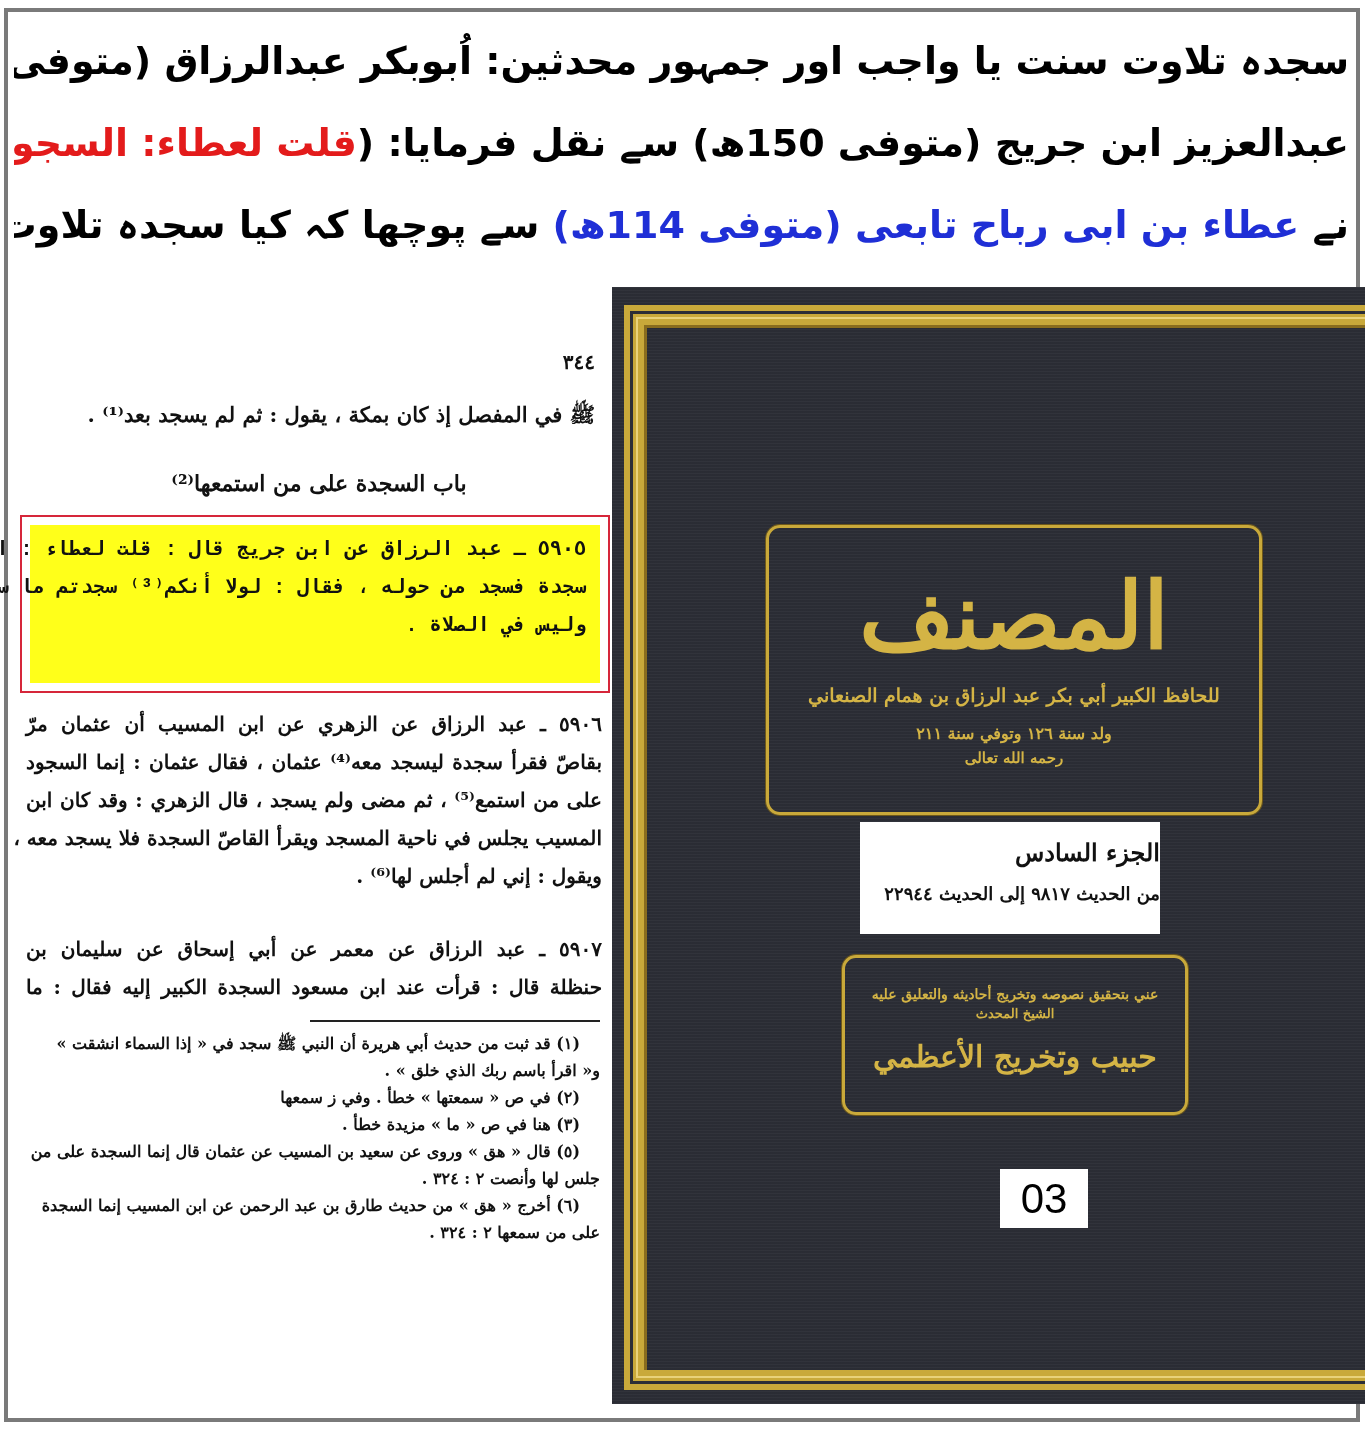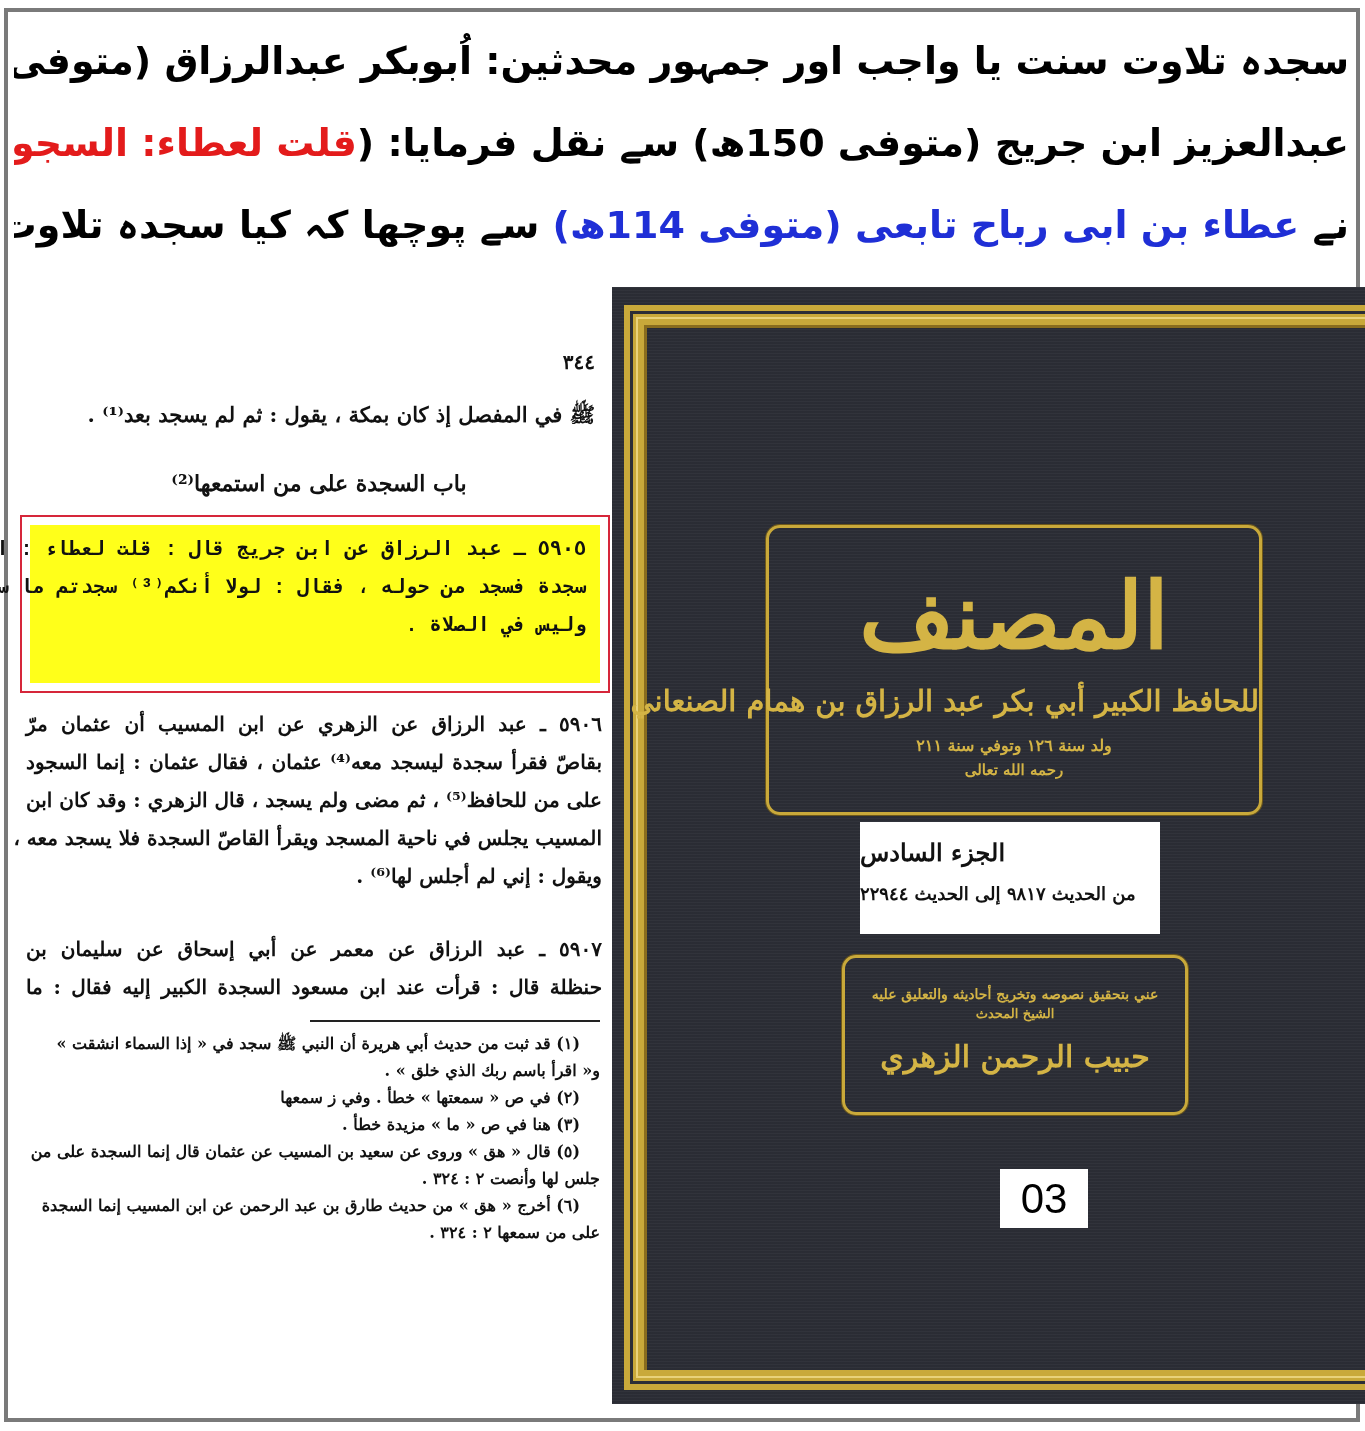--- a/index.html
+++ b/index.html
@@ -78,27 +78,27 @@
     }
 
     .title-panel {
       position: absolute; left: 154px; top: 238px; width: 496px; height: 290px;
       border: 3px solid #c9a93a; border-radius: 14px;
       box-shadow: 0 0 0 1px #6e581a;
       color: #d4b445; direction: rtl; text-align: center;
       font-family: "DejaVu Serif", serif;
     }
     .title-main { margin-top: 38px; font-size: 92px; font-weight: bold; line-height: 100px; letter-spacing: 2px; }
-    .author { margin-top: 18px; font-size: 29px; font-weight: bold; white-space: nowrap; }
+    .author { margin-top: 18px; font-size: 19px; font-weight: bold; white-space: nowrap; }
     .dates { margin-top: 18px; font-size: 16px; font-weight: bold; }
     .rahimahu { margin-top: 6px; font-size: 15px; font-weight: bold; }
 
     .volume-label {
       position: absolute; left: 248px; top: 535px; width: 300px; height: 112px;
-      background: #fff; color: #111; direction: rtl; text-align: left;
+      background: #fff; color: #111; direction: rtl; text-align: right;
       font-family: "DejaVu Serif", serif; font-weight: bold;
     }
     .volume-title { margin-top: 16px; font-size: 24px; }
     .volume-range { margin-top: 16px; font-size: 18px; white-space: nowrap; }
 
     .editor-panel {
       position: absolute; left: 230px; top: 668px; width: 346px; height: 160px;
       border: 3px solid #c9a93a; border-radius: 14px;
       box-shadow: 0 0 0 1px #6e581a;
       color: #d4b445; direction: rtl; text-align: center;
@@ -134,21 +134,21 @@
     <div class="highlight-inner">
       <span class="hl">٥٩٠٥ ـ عبد الرزاق عن ابن جريج قال : قلت لعطاء : السجود</span>
       <span class="hl">سجدة فسجد من حوله ، فقال : لولا أنكم⁽³⁾ سجدتم ما سجدت ،</span>
       <span class="hl last">وليس في الصلاة .</span>
     </div>
   </div>
 
   <div class="hadith h5906">
     <span class="hl">٥٩٠٦ ـ عبد الرزاق عن الزهري عن ابن المسيب أن عثمان مرّ</span>
     <span class="hl">بقاصّ فقرأ سجدة ليسجد معه⁽⁴⁾ عثمان ، فقال عثمان : إنما السجود</span>
-    <span class="hl">على من للحافظ⁽⁵⁾ ، ثم مضى ولم يسجد ، قال الزهري : وقد كان ابن</span>
+    <span class="hl">على من استمع⁽⁵⁾ ، ثم مضى ولم يسجد ، قال الزهري : وقد كان ابن</span>
     <span class="hl">المسيب يجلس في ناحية المسجد ويقرأ القاصّ السجدة فلا يسجد معه ،</span>
     <span class="hl last">ويقول : إني لم أجلس لها⁽⁶⁾ .</span>
   </div>
 
   <div class="hadith h5907">
     <span class="hl">٥٩٠٧ ـ عبد الرزاق عن معمر عن أبي إسحاق عن سليمان بن</span>
     <span class="hl">حنظلة قال : قرأت عند ابن مسعود السجدة الكبير إليه فقال : ما</span>
   </div>
 
   <div class="fn-sep"></div>
@@ -175,17 +175,17 @@
   </div>
 
   <div class="volume-label">
     <div class="volume-title">الجزء السادس</div>
     <div class="volume-range">من الحديث ٩٨١٧ إلى الحديث ٢٢٩٤٤</div>
   </div>
 
   <div class="editor-panel">
     <div class="editor-line">عني بتحقيق نصوصه وتخريج أحاديثه والتعليق عليه</div>
     <div class="editor-sheikh">الشيخ المحدث</div>
-    <div class="editor-name">حبيب الرحمن الزهري</div>
+    <div class="editor-name">حبيب وتخريج الأعظمي</div>
   </div>
 
   <div class="number-badge">03</div>
 </div>
 
 </body></html>

